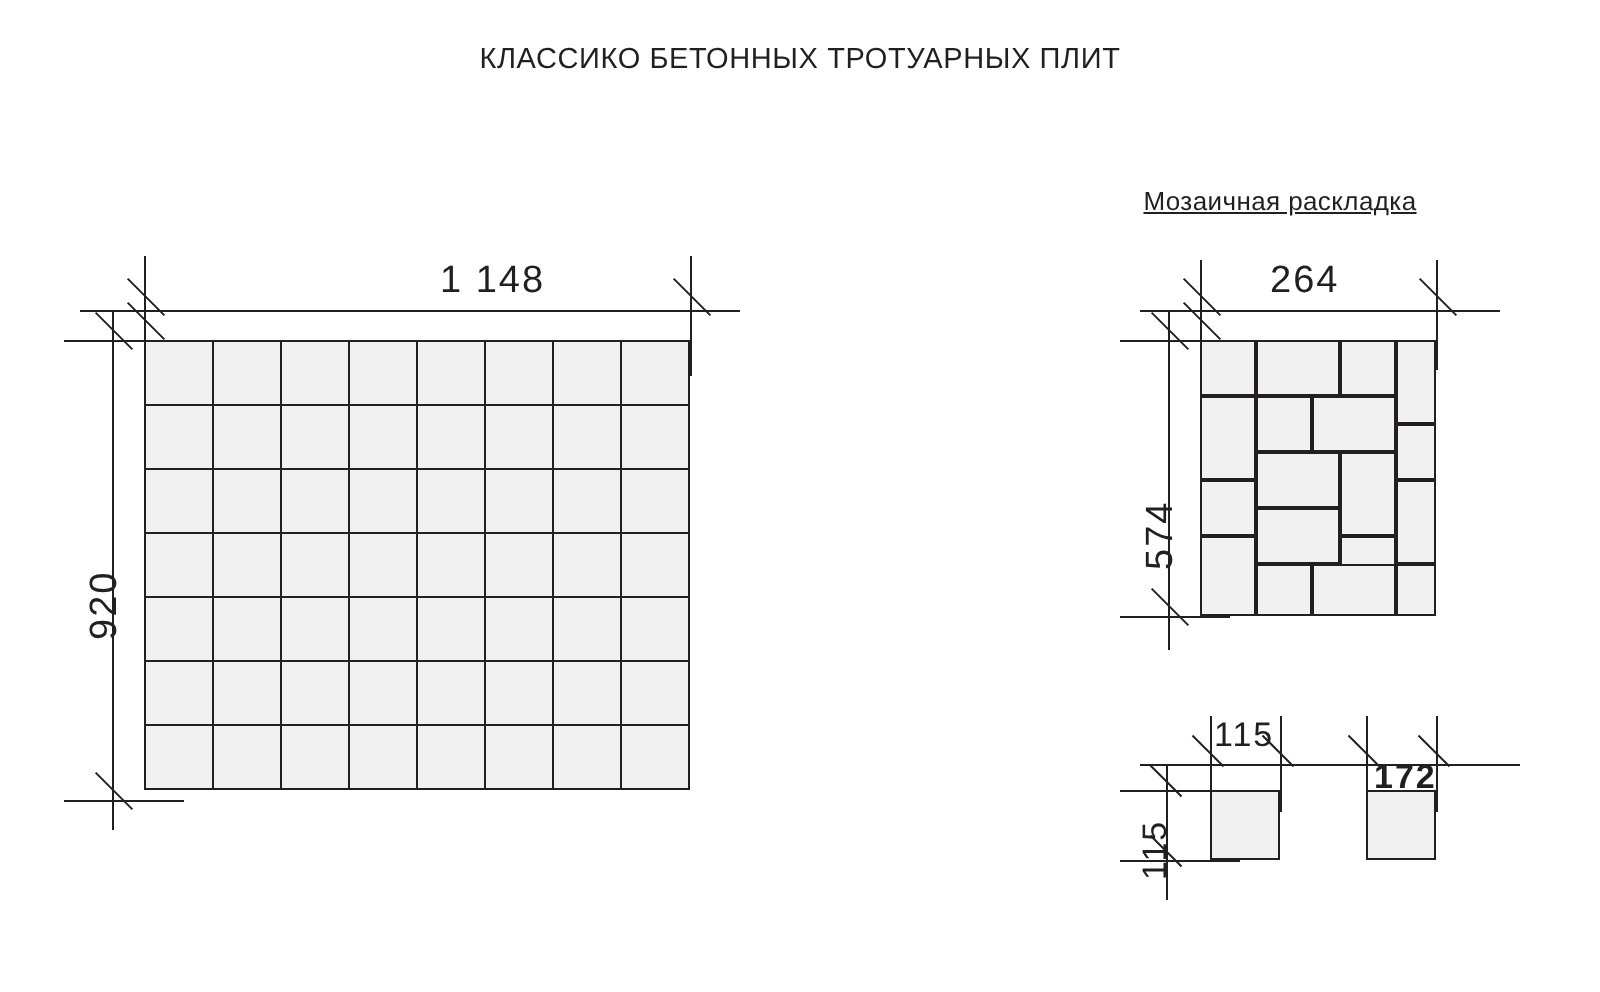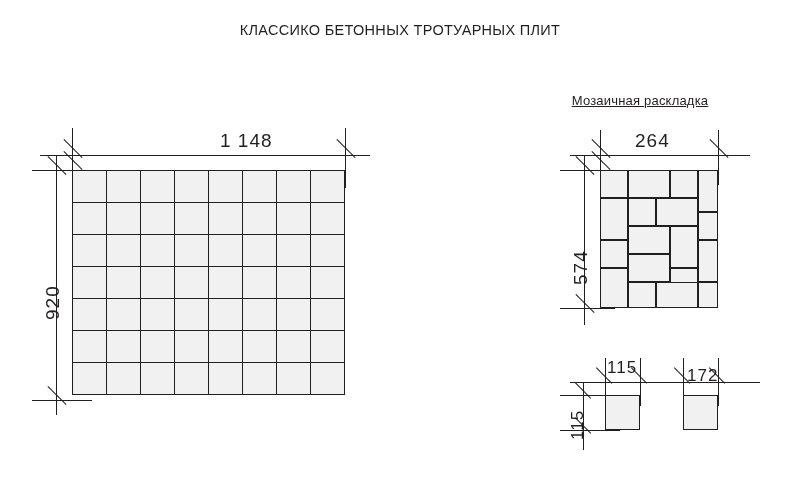--- a/index.html
+++ b/index.html
@@ -240,17 +240,17 @@
   <div class="mos" style="left:605px; top:395px; width:35px; height:35px;"></div>
 
   <div class="h" style="left:655px; top:382px; width:105px;"></div>
 
   <div class="v thin" style="left:683px; top:358px; height:48px;"></div>
   <div class="v thin" style="left:718px; top:358px; height:48px;"></div>
 
   <div class="h thin" style="left:671px; top:375px; width:22px; transform:rotate(45deg);"></div>
   <div class="h thin" style="left:706px; top:375px; width:22px; transform:rotate(45deg);"></div>
 
-  <div class="dim small" style="left:687px; top:366px;">172</div>
+  <div class="dim small" style="left:687px; top:379px;font-weight:bold;">172</div>
 
   <div class="mos" style="left:683px; top:395px; width:35px; height:35px;"></div>
 
 </div>
 
 </body></html>

